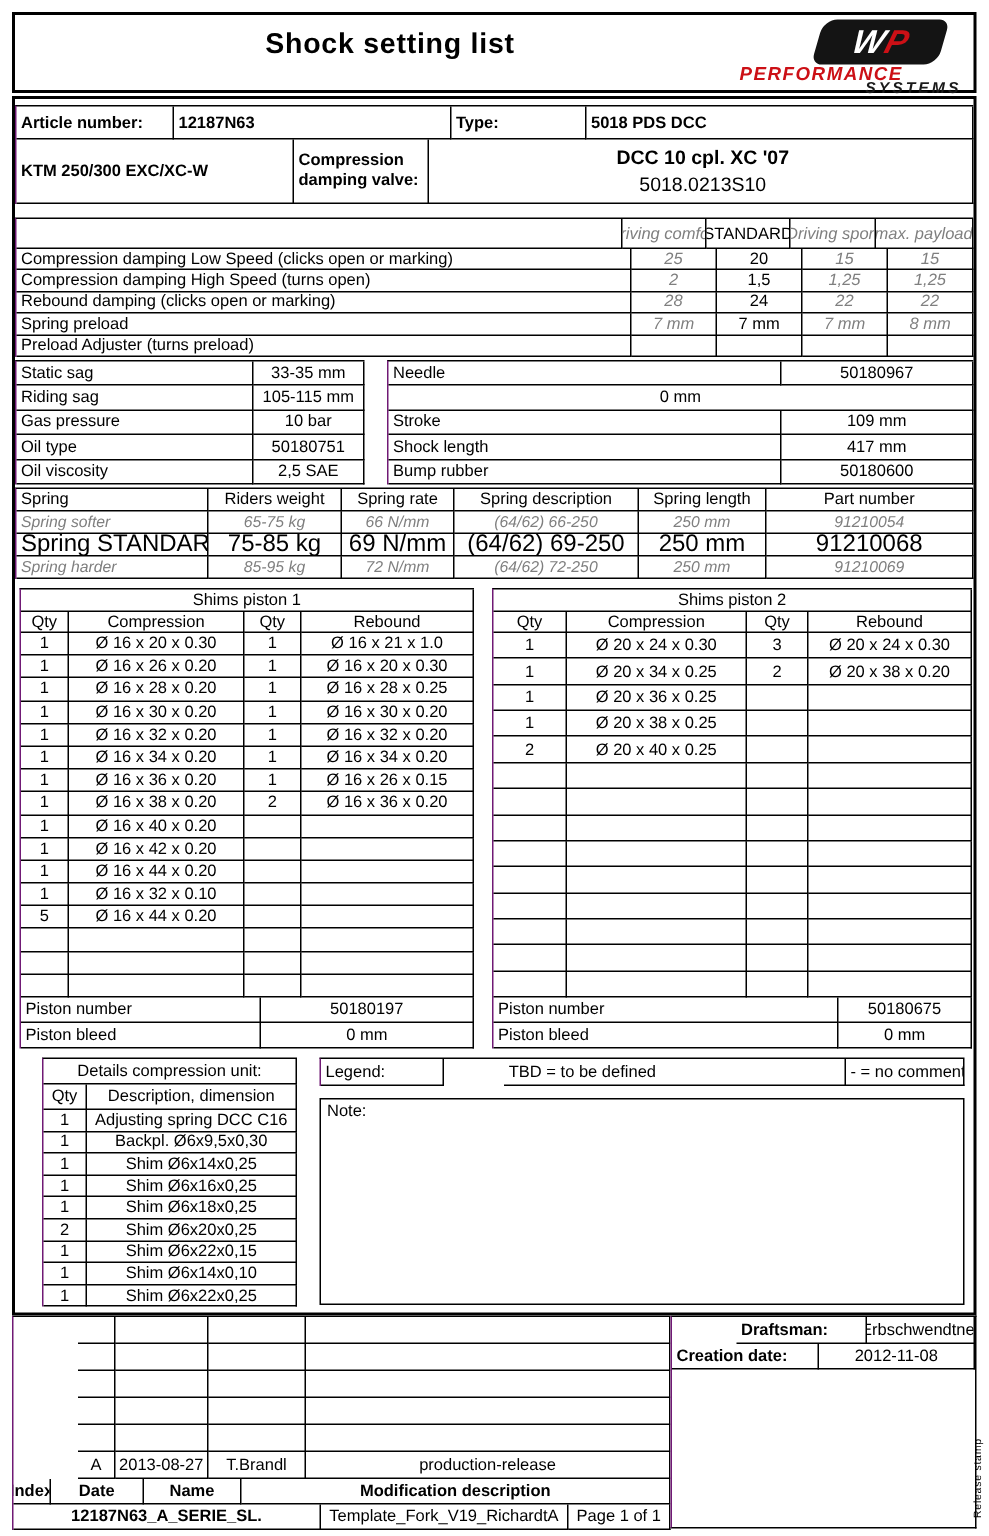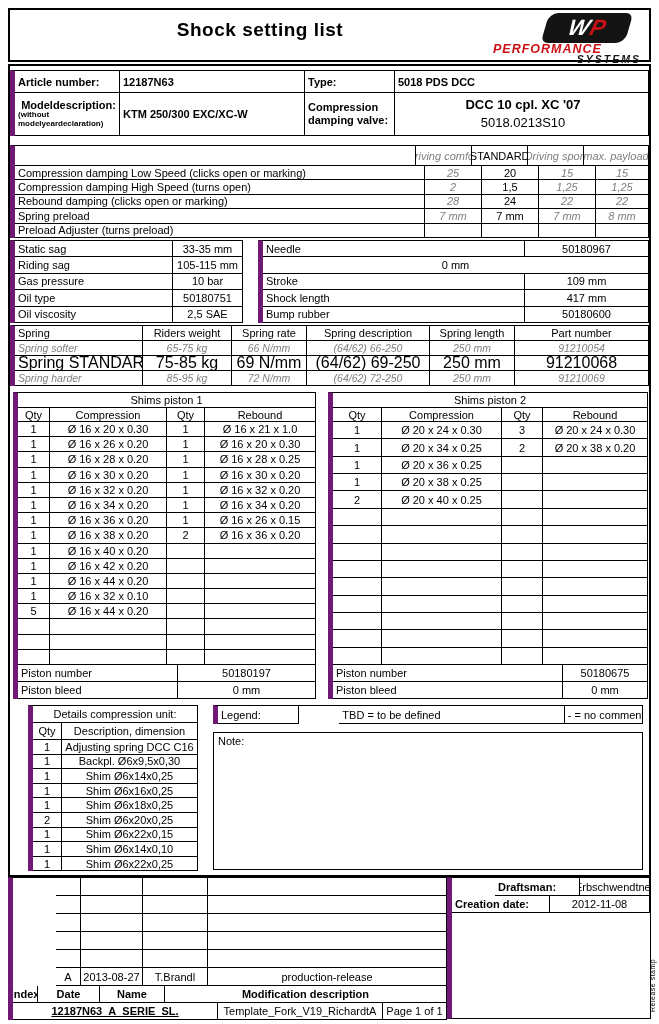--- a/index.html
+++ b/index.html
@@ -2,21 +2,21 @@
 <html><head>
 <meta charset="utf-8">
 <style>
   * { box-sizing: border-box; margin: 0; padding: 0; }
   html,body { background:#fff; }
   body { width:659px; height:1024px; font-family:"Liberation Sans", sans-serif; color:#000; }
   .page { position:relative; width:659px; height:1024px; background:#fff; overflow:hidden; }
   .abs { position:absolute; }
 
   
-  .tbl { border-left:5px solid #701a75; border-top:1px solid #000; background:#fff; }
+  .tbl { border-left:1px solid #701a75; border-top:1px solid #000; background:#fff; }
   .row { display:flex; }
   .row > div { border-right:1px solid #000; border-bottom:1px solid #000; display:flex; align-items:center; overflow:hidden; white-space:nowrap; font-size:11px; }
   .ctr { justify-content:center; text-align:center; }
   .lbl { padding-left:3px; }
   .fill { flex:1 1 auto; }
   .gray { color:#7f7f7f; font-style:italic; font-size:10px; }
 
   
   .title-box { left:8px; top:8px; width:643px; height:54px; border:2px solid #000; }
   .doc-title { position:absolute; left:0; top:9px; width:500px; text-align:center; font-size:19px; font-weight:bold; letter-spacing:0.5px; }
@@ -83,21 +83,21 @@
   .lg-r { height:18px; }
   .lg-c1 { width:84px; } .lg-c2 { width:233px;margin-left:40px; }
   .note-box { left:213px; top:732px; width:430px; height:138px; border:1px solid #000; font-size:11px; padding:2px 4px; }
 
   
   .rev { left:8px; top:877px; width:439px; }
   .rv-r { height:18px;margin-left:43px; } .rv-h { height:17px; }
   .rv-c1 { width:25px; } .rv-c2 { width:62px; } .rv-c3 { width:65px; }
   .rv-bold { font-weight:bold; font-size:10.5px; }
   .rv-txt { font-size:10.5px; }
-  .ft-c1 { width:205px;text-decoration:underline; } .ft-c2 { width:165px; }
+  .ft-c1 { width:205px; } .ft-c2 { width:165px; }
   .draft { left:447px; top:877px; width:204px; height:142px; border-right:1px solid #000; border-bottom:1px solid #000; }
   .dr-c1 { width:98px; }
   .dr-lbl { font-weight:bold; font-size:10.5px; }
   .dr-val { font-size:10.5px; }
   .release-stamp { left:649px; top:922px; height:90px; writing-mode:vertical-rl; transform:rotate(180deg); font-size:7px; color:#000; letter-spacing:0.5px; }
 </style>
 </head>
 <body>
 
 <div class="page">
@@ -117,24 +117,20 @@
   <div class="abs main-frame"></div>
 
   <div class="abs tbl article">
     <div class="row a-r1">
       <div class="a-c1 lbl">Article number:</div>
       <div class="a-c2 lbl a-val">12187N63</div>
       <div class="a-c3 lbl">Type:</div>
       <div class="fill lbl a-val">5018 PDS DCC</div>
     </div>
     <div class="row a-r2">
-      <div class="a-c1 lbl model-cell">
-        <span>Modeldescription:</span>
-        <span class="model-note">(without modelyeardeclaration)</span>
-      </div>
       <div class="a-c2 lbl a-val">KTM 250/300 EXC/XC-W</div>
       <div class="a-c3 lbl valve-lbl">Compression damping valve:</div>
       <div class="fill lbl two-line">
         <span class="a-val">DCC 10 cpl. XC '07</span>
         <span class="vline2">5018.0213S10</span>
       </div>
     </div>
   </div>
 
   <div class="abs tbl damping">

